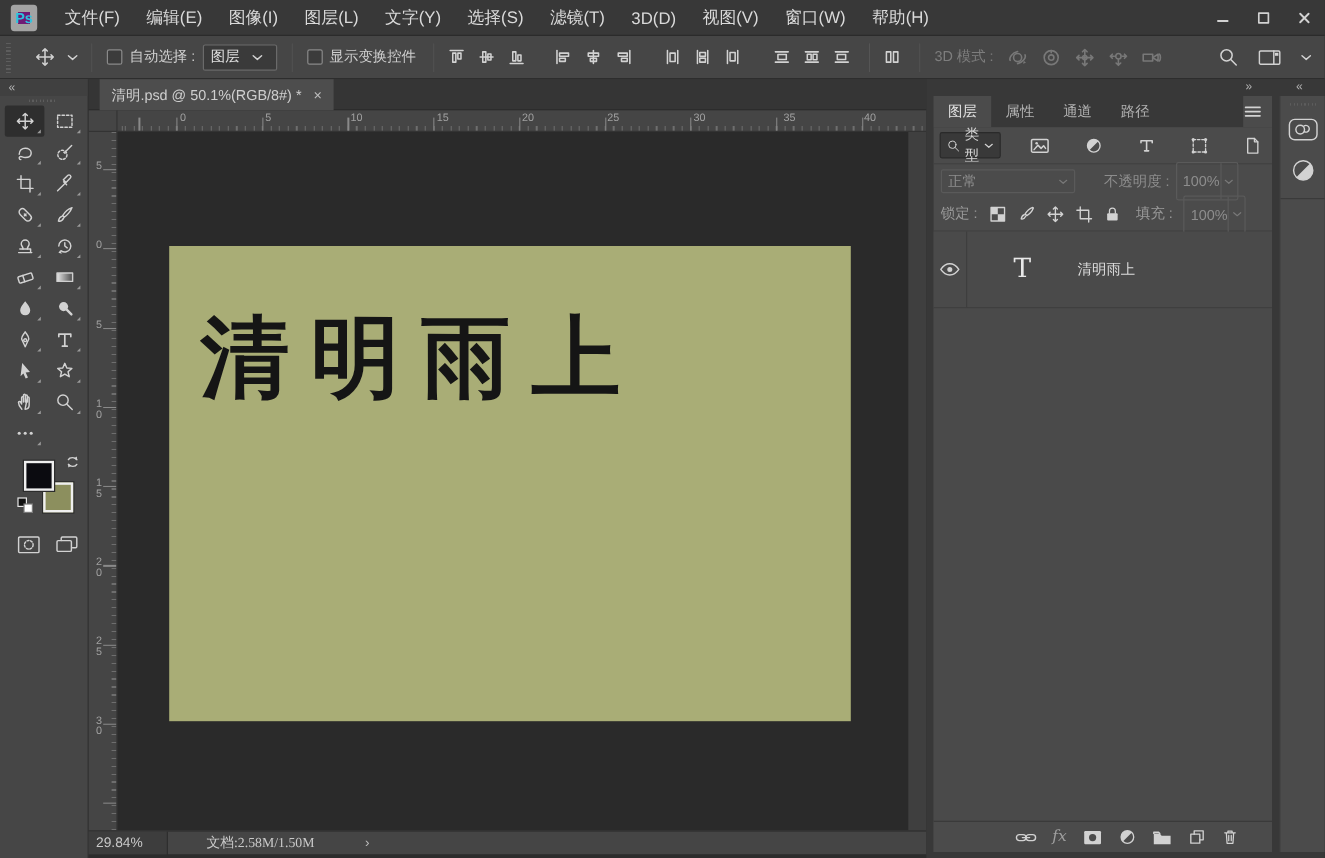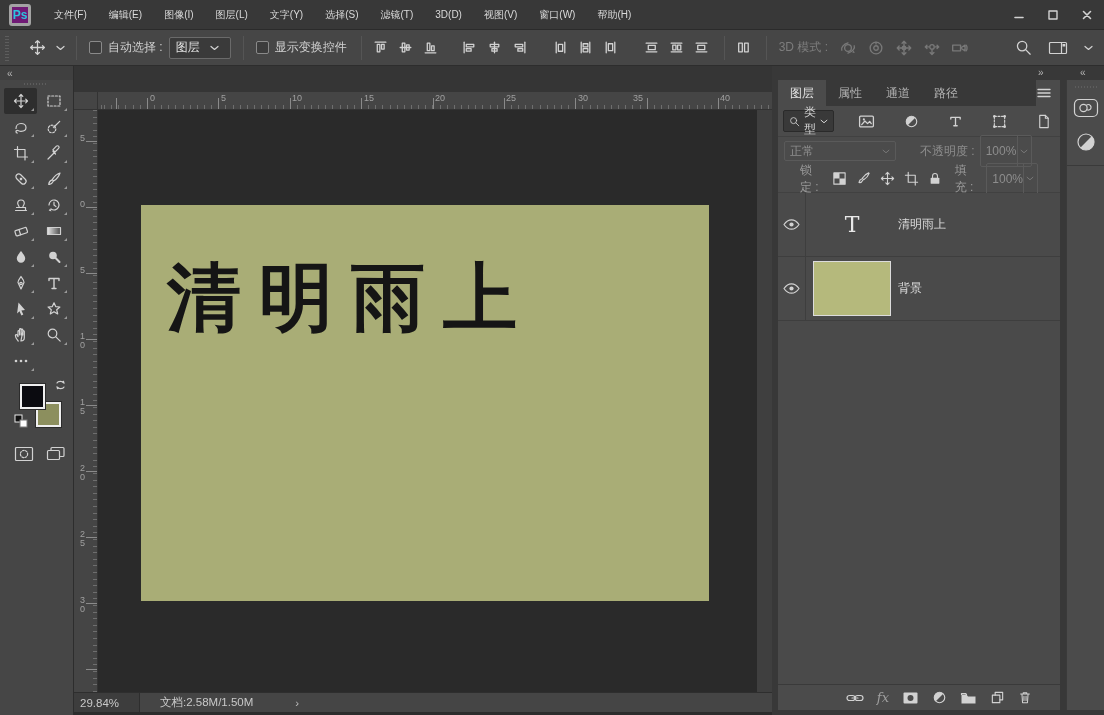--- a/index.html
+++ b/index.html
@@ -9,22 +9,22 @@
 
   
   svg.ic { stroke:#d2d2d2; fill:none; stroke-width:1.2; stroke-linecap:round; stroke-linejoin:round; display:block; }
   svg.ic .f { fill:#d2d2d2; stroke:none; }
   svg.ic.dim, .dim svg.ic { stroke:#787878; }
   svg.ic.dim .f, .dim svg.ic .f { fill:#787878; }
   .sep { width:1px; height:24px; background:#383838; border-right:1px solid #555; margin:0 6px; }
 
   
   .menubar { position:absolute; left:0; top:0; width:1104px; height:30px; background:#383838; display:flex; align-items:center; border-bottom:1px solid #2b2b2b; }
-  .ps-logo { width:22px; height:22px; margin:0 12px 0 9px; background:#701a75; border:3px solid #a3a3a3; border-radius:3px; color:#2cc4e0; font-size:12px; font-weight:bold; display:flex; align-items:center; justify-content:center; }
-  .menu-item { padding:0 11px; height:30px; display:flex; align-items:center; color:#dadada; font-size:10px; cursor:default; }
+  .ps-logo { width:22px; height:22px; margin:0 12px 0 9px; background:#701a75; border:6px solid #a3a3a3; border-radius:3px; color:#2cc4e0; font-size:12px; font-weight:bold; display:flex; align-items:center; justify-content:center; }
+  .menu-item { padding:0 11px; height:30px; display:flex; align-items:center; color:#dadada; font-size:14px; cursor:default; }
   .win-controls { margin-left:auto; display:flex; align-items:center; height:30px; }
   .win-btn { width:34px; height:26px; display:flex; align-items:center; justify-content:center; }
 
   
   .optionsbar { position:absolute; left:0; top:30px; width:1104px; height:36px; background:#464646; border-bottom:1px solid #2d2d2d; display:flex; align-items:center; color:#cfcfcf; }
   .grip-v { width:10px; height:26px; margin-left:2px; background-image:repeating-linear-gradient(0deg,#5d5d5d 0 1px,transparent 1px 3px); background-size:4px 100%; background-repeat:no-repeat; background-position:3px 0; }
   .checkbox { width:13px; height:13px; border:1px solid #8a8a8a; border-radius:2px; background:#3c3c3c; margin-right:6px; }
   .dropdown { height:22px; background:#3a3a3a; border:1px solid #6a6a6a; border-radius:2px; display:flex; align-items:center; padding:0 6px; color:#e0e0e0; }
   .dropdown .chev { margin-left:10px; }
   .opt-label { margin-right:6px; }
@@ -60,21 +60,21 @@
   .vruler { position:absolute; left:0; top:44px; width:24px; height:582px; background:#454545; border-right:1px solid #333; overflow:hidden; }
   .vruler .minor { position:absolute; top:0; right:0; width:4px; height:100%; background-image:repeating-linear-gradient(180deg,#6e6e6e 0 1px,transparent 1px 6.6px); }
   .vruler .major { position:absolute; top:0; right:0; width:11px; height:100%; background-image:repeating-linear-gradient(180deg,#8a8a8a 0 1px,transparent 1px 66px); background-position-y:31px; }
   .vnum { position:absolute; left:4px; width:9px; font-size:9px; line-height:9px; color:#a0a0a0; word-break:break-all; text-align:center; }
   .pasteboard { position:absolute; left:24px; top:44px; width:659px; height:582px; background:#2a2a2a; }
   .canvas { position:absolute; left:43px; top:95px; width:568px; height:396px; }
   .canvas-text { position:absolute; left:26px; top:44px; font-family:"DejaVu Serif", serif; font-weight:bold; font-size:74px; letter-spacing:18px; color:#151515; white-space:nowrap; }
   .gutter { position:absolute; left:683px; top:44px; width:15px; height:582px; background:#3f3f3f; }
   .statusbar { position:absolute; left:0; top:626px; width:698px; height:20px; background:#454545; border-top:1px solid #2e2e2e; display:flex; align-items:center; color:#c9c9c9; font-size:11.5px; }
   .zoom-box { width:66px; height:20px; background:#3d3d3d; border-right:1px solid #2e2e2e; display:flex; align-items:center; padding-left:6px; }
-  .doc-info { margin-left:20px; }
+  .doc-info { margin-left:32px;font-family:Liberation Serif, serif; }
   .status-chev { margin-left:42px; color:#bdbdbd; }
   .bottom-strip { position:absolute; left:0; top:646px; width:698px; height:3px; background:#2c2c2c; }
 
   
   .dock { position:absolute; left:772px; top:66px; width:332px; height:649px; background:#383838; }
   .dock-head { position:absolute; left:0; top:0; width:332px; height:14px; color:#b5b5b5; font-size:10px; }
   .dock-expand { position:absolute; left:266px; top:1px; }
   .strip-collapse { position:absolute; left:308px; top:1px; }
 
   .panel { position:absolute; left:6px; top:14px; width:282px; height:630px; background:#4b4b4b; display:flex; flex-direction:column; }
@@ -84,21 +84,21 @@
   .ptab-menu { margin-left:auto; display:flex; align-items:center; padding-right:8px; background:#4b4b4b; }
   .filter-row { height:31px; display:flex; align-items:center; padding:0 6px 0 5px; gap:19px; border-bottom:1px solid #414141; }
   .type-combo { width:88px; height:22px; background:#393939; border:1px solid #2a2a2a; border-radius:2px; display:flex; align-items:center; padding:0 5px; gap:4px; color:#d6d6d6; }
   .type-combo .lbl { flex:1; }
   .blend-row { height:28px; display:flex; align-items:center; padding:0 6px; color:#8d8d8d; }
   .dis-combo { width:112px; height:20px; border:1px solid #5a5a5a; border-radius:2px; display:flex; align-items:center; padding:0 5px; color:#8d8d8d; background:transparent; }
   .dis-combo .chev { margin-left:auto; }
   .dis-field { width:52px; height:32px; border:1px solid #5a5a5a; border-radius:2px; display:flex; align-items:center; color:#8d8d8d; }
   .dis-field .val { flex:1; padding-left:5px; }
   .dis-field .chevbox { width:14px; height:100%; border-left:1px solid #5a5a5a; display:flex; align-items:center; justify-content:center; }
-  .lock-row { height:28px; display:flex; align-items:center; padding:0 22px; gap:9px; color:#9a9a9a; border-bottom:1px solid #414141; }
+  .lock-row { height:28px; display:flex; align-items:center; padding:0 6px; gap:9px; color:#9a9a9a; border-bottom:1px solid #414141; }
   .layers-list { flex:0 0 auto; }
   .layer-row { height:64px; display:flex; align-items:center; border-bottom:1px solid #3e3e3e; background:#4a4a4a; }
   .eye-cell { width:28px; height:100%; display:flex; align-items:center; justify-content:center; border-right:1px solid #3e3e3e; }
   .thumb-cell { width:92px; display:flex; align-items:center; justify-content:center; }
   .t-thumb { font-family:"DejaVu Serif", serif; font-size:22px; color:#e8e8e8; }
   .color-thumb { width:78px; height:55px; border:1px solid #dcdcdc; }
   .layer-name { color:#dcdcdc; font-size:12px; }
   .panel-empty { flex:1; background:#4a4a4a; }
   .pfooter { height:26px; border-top:1px solid #3a3a3a; background:#4b4b4b; display:flex; align-items:center; justify-content:flex-end; gap:13px; padding-right:28px; }
 
@@ -501,34 +501,40 @@
       <div>
         <svg class="ic" width="20" height="16" viewBox="0 0 20 16">
             <rect x="1.5" y="4.5" width="12" height="9" rx="1"></rect>
             <path d="M5 4.5V2.5c0-.6.4-1 1-1h11c.6 0 1 .4 1 1v7c0 .6-.4 1-1 1h-2.5"></path>
           </svg>
       </div>
     </div>
   </div>
 
   <div class="docwin">
+    <div class="tabbar">
+      <div class="doc-tab">
+        <span>清明.psd @ 50.1%(RGB/8#) *</span>
+        <span class="close">×</span>
+      </div>
+    </div>
 
     <div class="ruler-corner"></div>
 
     <div class="hruler">
       <div class="minor"></div>
         <div class="major"></div>
       <span class="hnum" style="left:52px">0</span>
       <span class="hnum" style="left:123px">5</span>
       <span class="hnum" style="left:194px">10</span>
       <span class="hnum" style="left:266px">15</span>
       <span class="hnum" style="left:337px">20</span>
       <span class="hnum" style="left:408px">25</span>
       <span class="hnum" style="left:480px">30</span>
-      <span class="hnum" style="left:535px">35</span>
+      <span class="hnum" style="left:555px">35</span>
       <span class="hnum" style="left:622px">40</span>
     </div>
 
     <div class="vruler">
       <div class="minor"></div>
         <div class="major"></div>
       <span class="vnum" style="top:24px">5</span>
       <span class="vnum" style="top:90px">0</span>
       <span class="vnum" style="top:156px">5</span>
       <span class="vnum" style="top:222px">10</span>
@@ -691,32 +697,20 @@
             <svg class="ic" width="17" height="13" viewBox="0 0 17 13">
                 <path d="M1 6.5S4.2 1.8 8.5 1.8 16 6.5 16 6.5s-3.2 4.7-7.5 4.7S1 6.5 1 6.5z"></path>
                 <circle class="f" cx="8.5" cy="6.5" r="2.1"></circle>
               </svg>
           </div>
           <div class="thumb-cell">
             <span class="t-thumb">T</span>
           </div>
           <span class="layer-name">清明雨上</span>
         </div>
-        <div class="layer-row">
-          <div class="eye-cell">
-            <svg class="ic" width="17" height="13" viewBox="0 0 17 13">
-                <path d="M1 6.5S4.2 1.8 8.5 1.8 16 6.5 16 6.5s-3.2 4.7-7.5 4.7S1 6.5 1 6.5z"></path>
-                <circle class="f" cx="8.5" cy="6.5" r="2.1"></circle>
-              </svg>
-          </div>
-          <div class="thumb-cell">
-            <div class="color-thumb" style="background: rgb(181, 185, 124);"></div>
-          </div>
-          <span class="layer-name">背景</span>
-        </div>
       </div>
 
       <div class="panel-empty"></div>
 
       <div class="pfooter">
         <span>
             <svg class="ic" width="18" height="12" viewBox="0 0 18 12">
               <rect x="1" y="3.5" width="8" height="5" rx="2.5"></rect>
               <rect x="9" y="3.5" width="8" height="5" rx="2.5"></rect>
               <path d="M6 6h6"></path>

